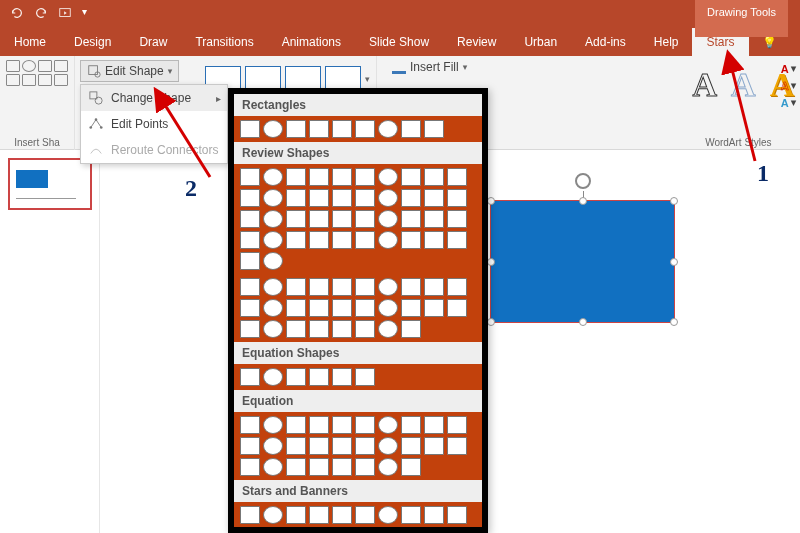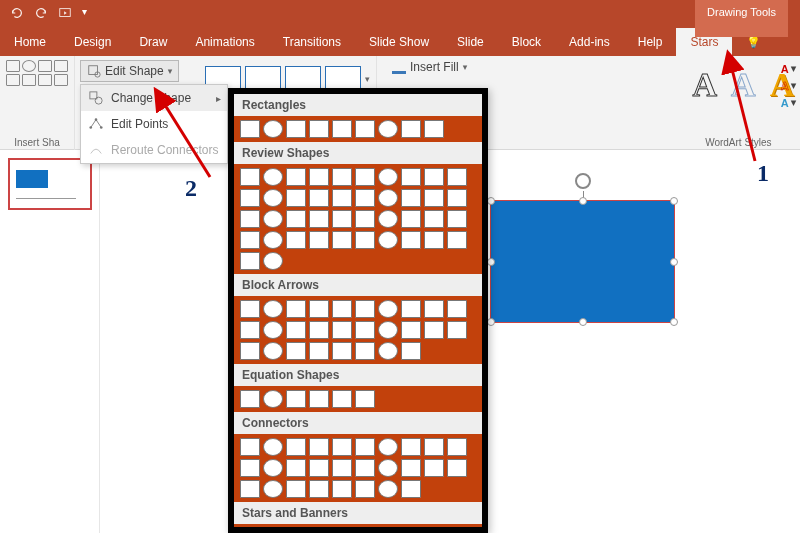--- a/index.html
+++ b/index.html
@@ -106,25 +106,25 @@
         </svg></span>
     <span class="qicon" style="color:#fff;font-size:10px;">▾</span>
   </div>
   <div class="context-tab">Drawing Tools</div>
 </div>
 
 <div class="tabs">
   <div class="tab">Home</div>
   <div class="tab">Design</div>
   <div class="tab">Draw</div>
+  <div class="tab">Transitions</div>
   <div class="tab">Animations</div>
-  <div class="tab">Transitions</div>
   <div class="tab">Slide Show</div>
-  <div class="tab">Slide</div>
-  <div class="tab">Block</div>
+  <div class="tab">Review</div>
+  <div class="tab">Urban</div>
   <div class="tab">Add-ins</div>
   <div class="tab">Help</div>
   <div class="tab active">Stars</div>
   <div class="tab tell">💡</div>
 </div>
 
 <div class="ribbon">
   <div class="group g-insert">
     <div class="mini-shapes">
       <span></span>
@@ -277,21 +277,20 @@
       <div class="gs"></div>
       <div class="gs"></div>
       <div class="gs"></div>
       <div class="gs round"></div>
       <div class="gs"></div>
       <div class="gs"></div>
       <div class="gs"></div>
       <div class="gs"></div>
       <div class="gs round"></div>
     </div>
-    <div class="gal-cat">Block Arrows</div>
     <div class="gal-grid">
       <div class="gs"></div>
       <div class="gs round"></div>
       <div class="gs"></div>
       <div class="gs"></div>
       <div class="gs"></div>
       <div class="gs"></div>
       <div class="gs round"></div>
       <div class="gs"></div>
       <div class="gs"></div>
@@ -317,21 +316,21 @@
     </div>
     <div class="gal-cat">Equation Shapes</div>
     <div class="gal-grid">
       <div class="gs"></div>
       <div class="gs round"></div>
       <div class="gs"></div>
       <div class="gs"></div>
       <div class="gs"></div>
       <div class="gs"></div>
     </div>
-    <div class="gal-cat">Connectors</div>
+    <div class="gal-cat">Equation</div>
     <div class="gal-grid">
       <div class="gs"></div>
       <div class="gs round"></div>
       <div class="gs"></div>
       <div class="gs"></div>
       <div class="gs"></div>
       <div class="gs"></div>
       <div class="gs round"></div>
       <div class="gs"></div>
       <div class="gs"></div>

